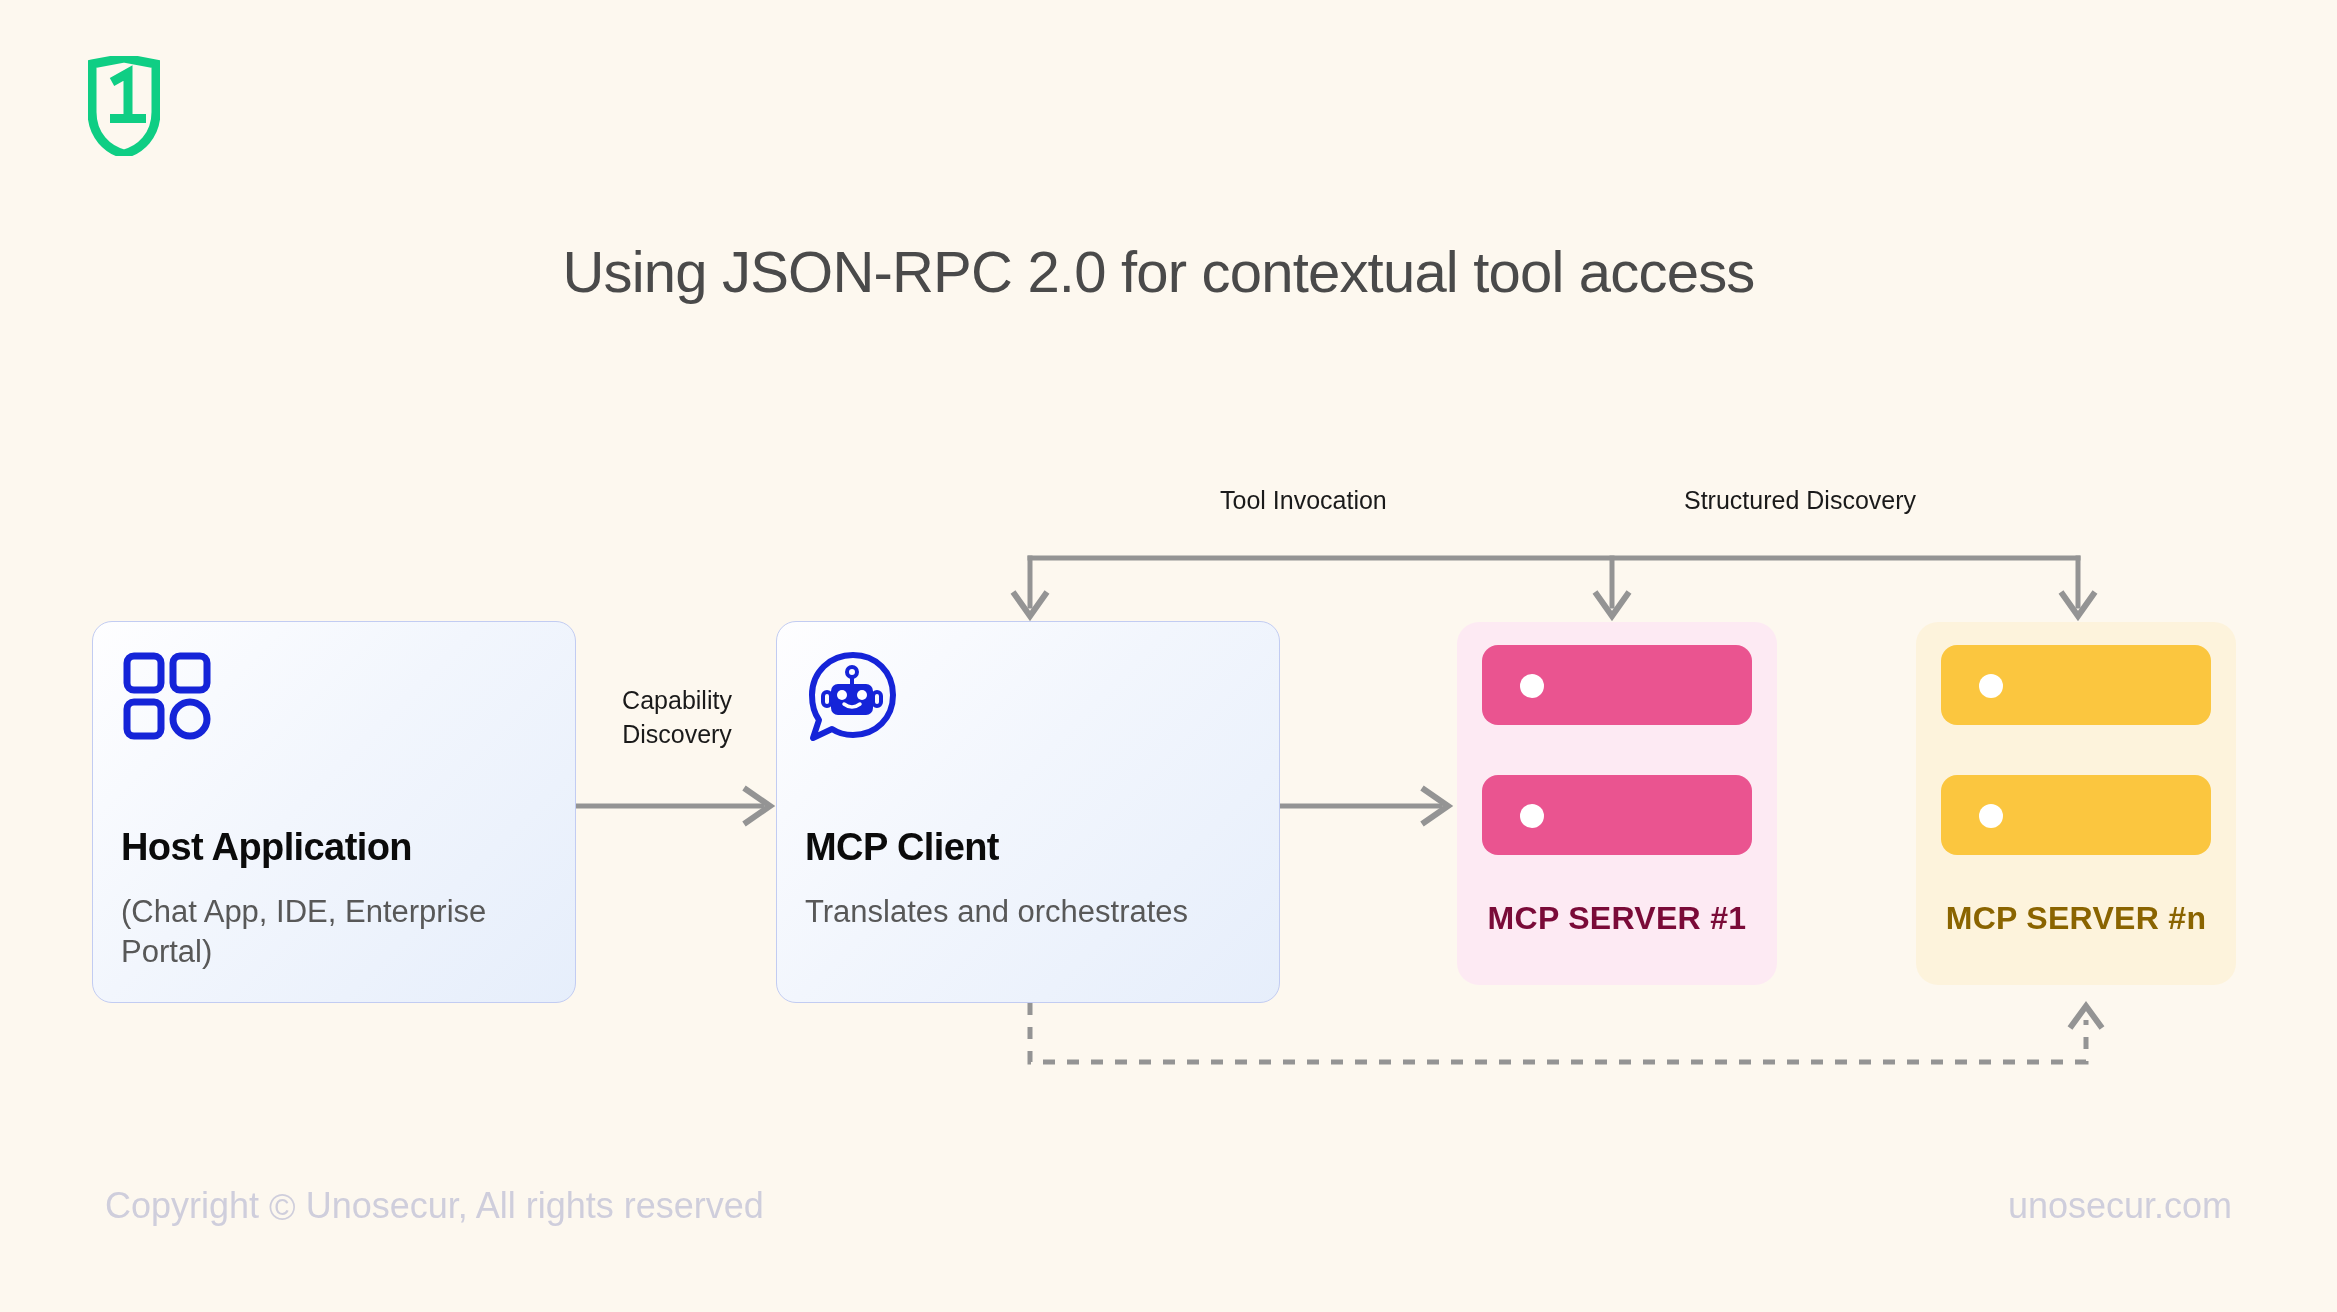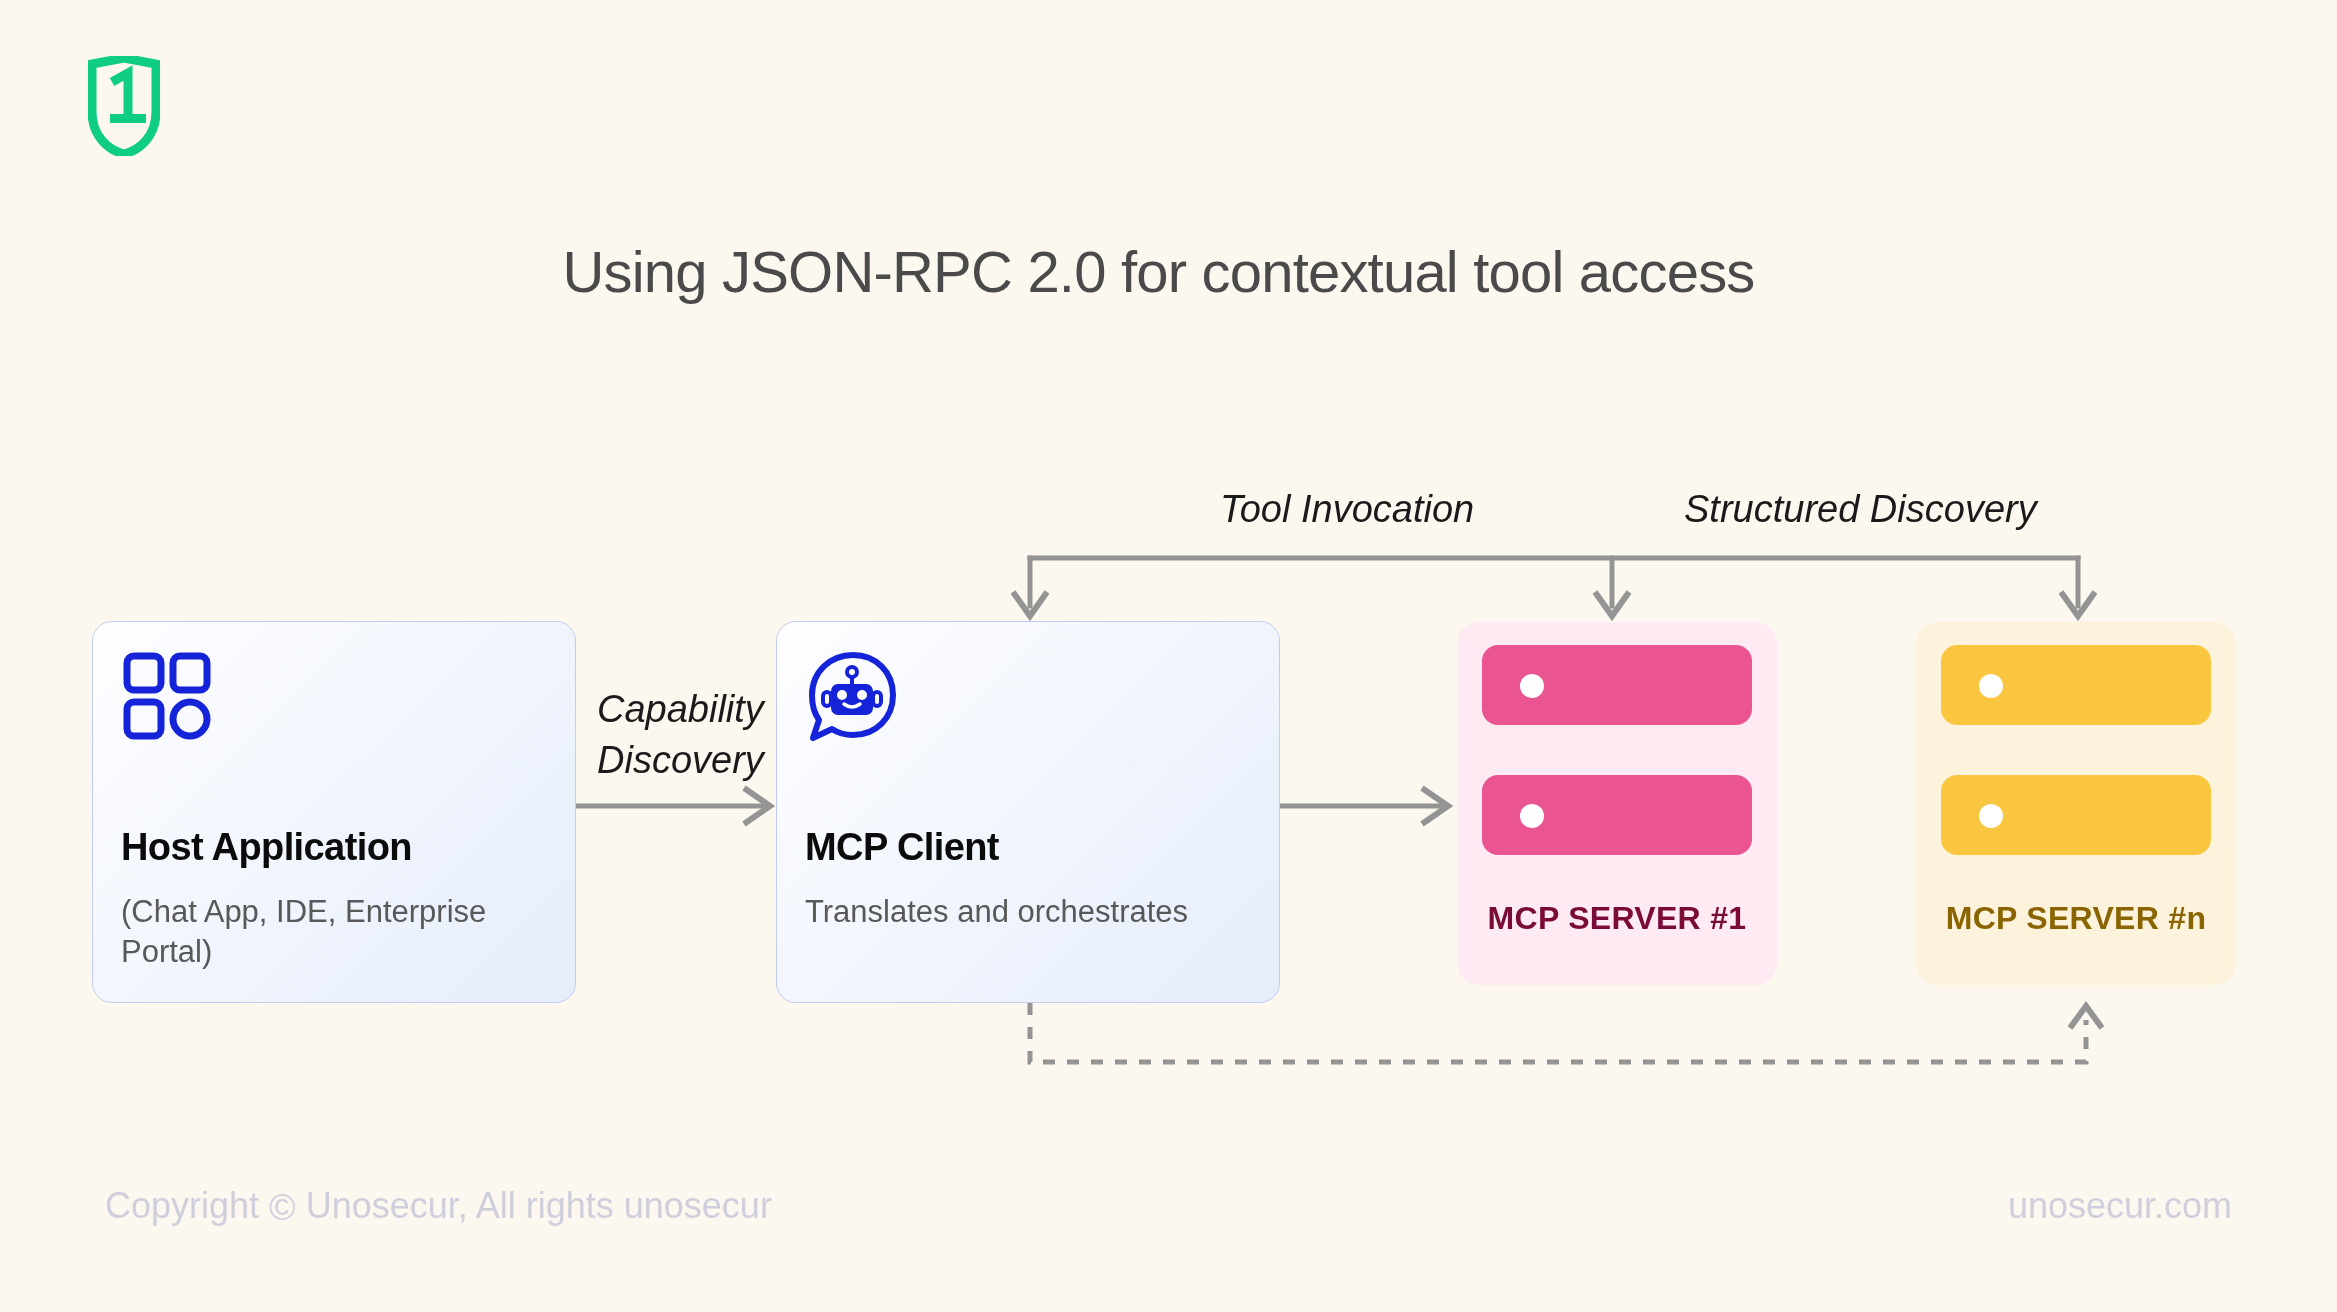--- a/index.html
+++ b/index.html
@@ -59,25 +59,24 @@
     left: 0;
     top: 0;
     width: 2337px;
     height: 1312px;
     pointer-events: none;
   }
 
   
   .edge-label {
     position: absolute;
-    font-size: 38px;
+    font-size: 25px;
     color: #1A1A1A;
     white-space: nowrap;
     line-height: 1.35;
-    font-style: italic;
   }
   #label-tool-invocation { left: 1220px; top: 484px; }
   #label-structured-response { left: 1684px; top: 484px; }
   #label-capability-discovery {
     left: 597px;
     top: 684px;
     text-align: center;
     width: 160px;
     white-space: normal;
   }
@@ -308,17 +307,17 @@
     </div>
     <div class="server-bar bottom">
       <div class="server-dot"></div>
     </div>
     <div class="server-label">MCP SERVER #n</div>
   </div>
 
   <div class="footer-text" id="footer-copyright">
     <span>Copyright</span>
     <span class="copy-mark">©</span>
-    <span>Unosecur, All rights unosecur</span>
+    <span>Unosecur, All rights reserved</span>
   </div>
   <div class="footer-text" id="footer-site">unosecur.com</div>
 
 </div>
 
 </body></html>

